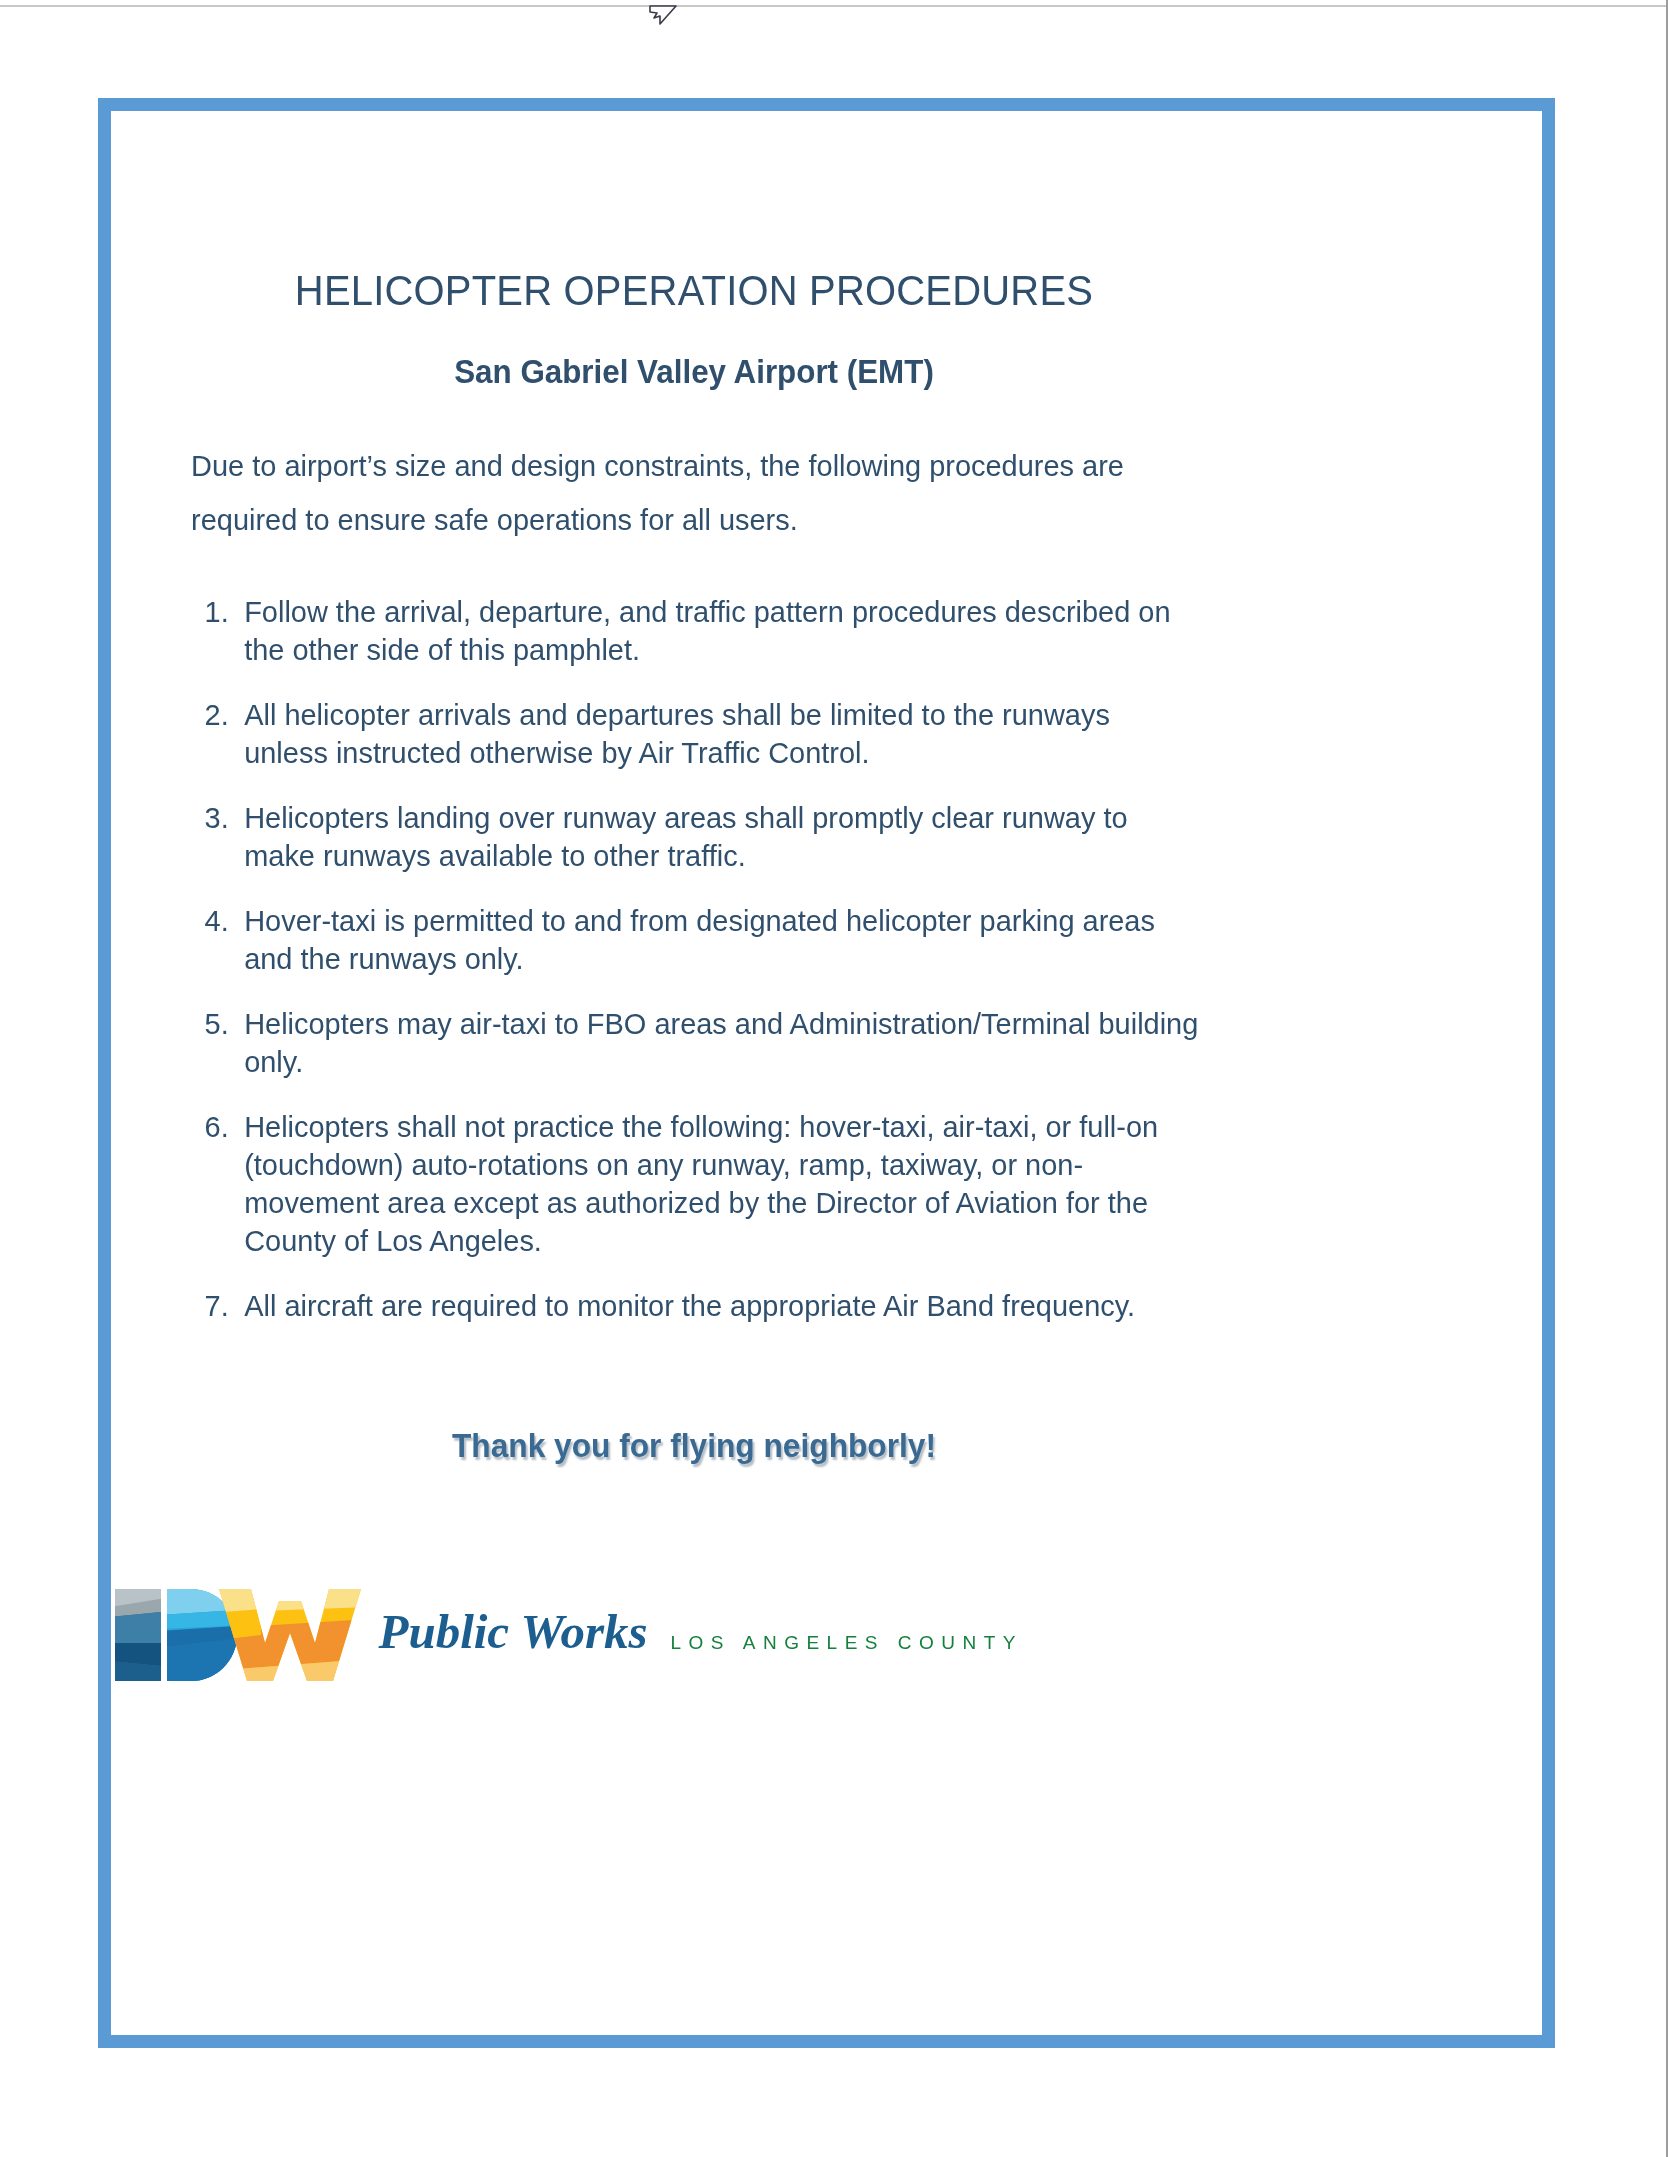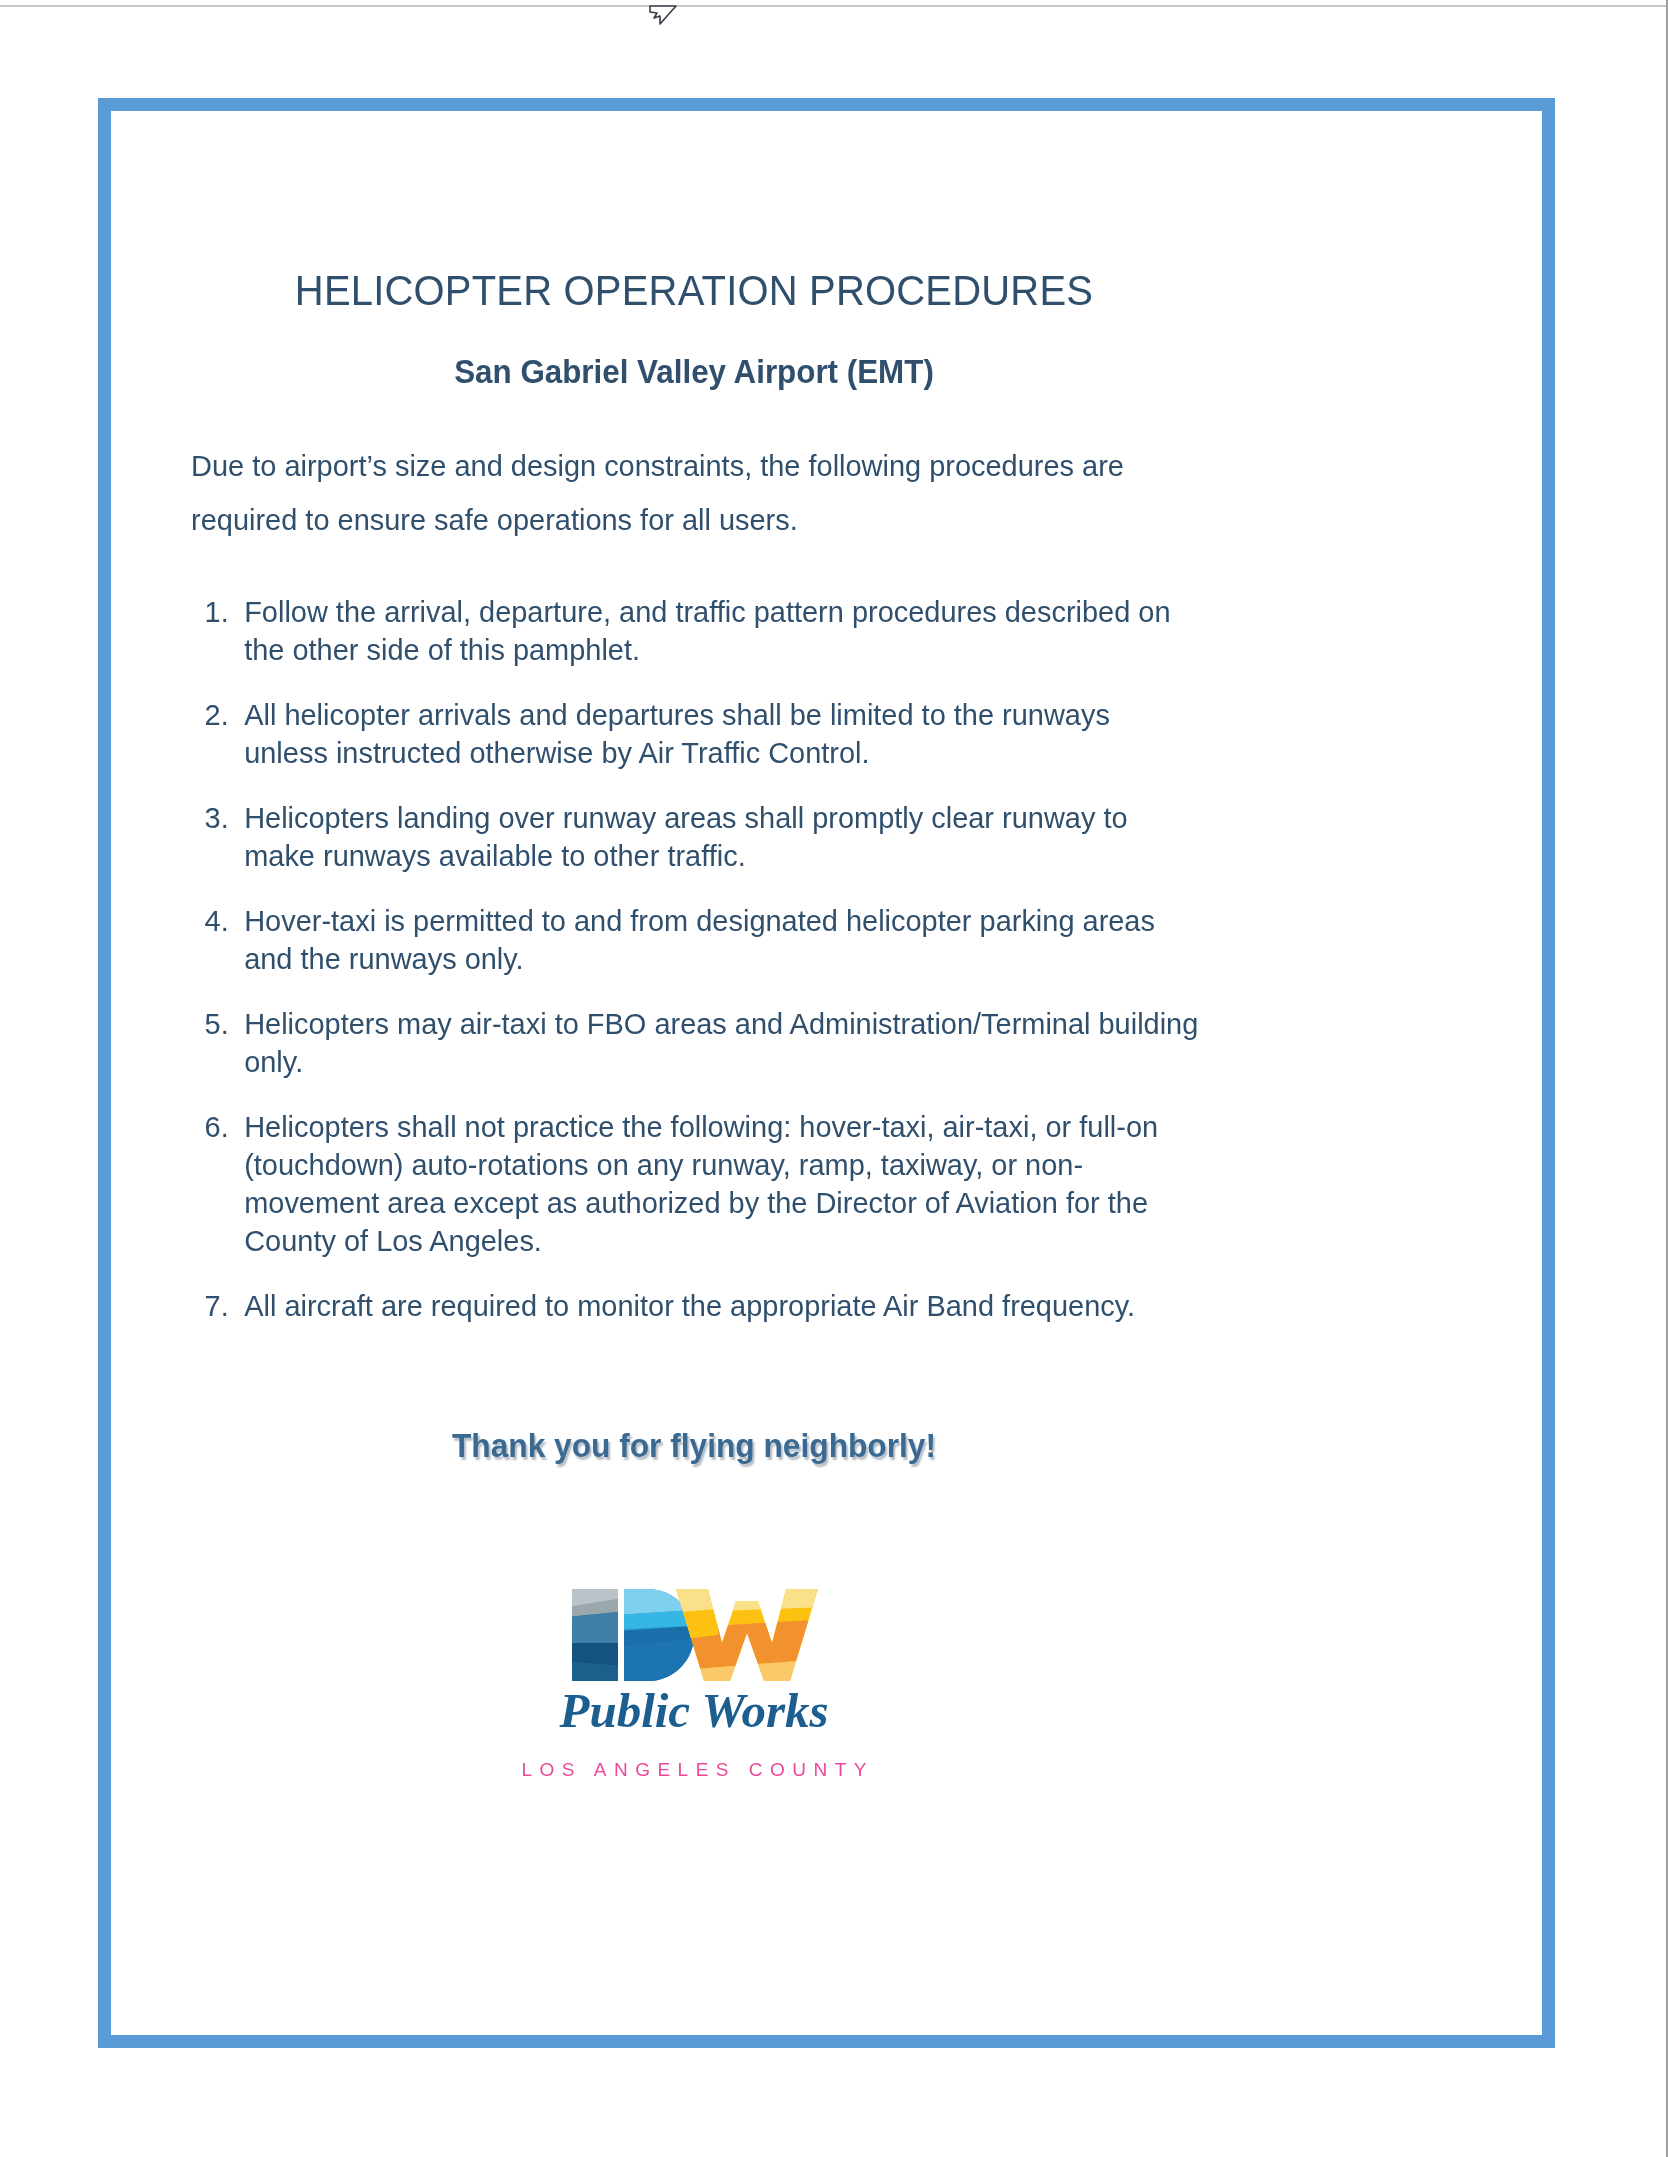--- a/index.html
+++ b/index.html
@@ -134,33 +134,33 @@
     color: #3a6a92;
     font-family: "Liberation Sans Narrow", "Liberation Sans", sans-serif;
     text-shadow: 2px 3px 2px rgba(120,135,150,0.55);
     transform: scaleX(0.96);
   }
 
   
   .logo-wrap {
     padding-top: 120px;
     display: flex;
-    flex-direction: column;
+    flex-direction: row;
     align-items: center;
   }
   .logo-mark { display: block; }
   .logo-script {
     display: block;
     margin-top: -4px;
   }
   .logo-county {
     margin-top: 16px;
     font-size: 19px;
     letter-spacing: 7.5px;
-    color: #ec4899;
+    color: #15803d;
     font-family: "Liberation Sans", sans-serif;
     text-indent: 7.5px;
   }
 </style>
 </head>
 <body>
 
 <div class="page">
 
   <div class="viewer-top-rule"></div>

